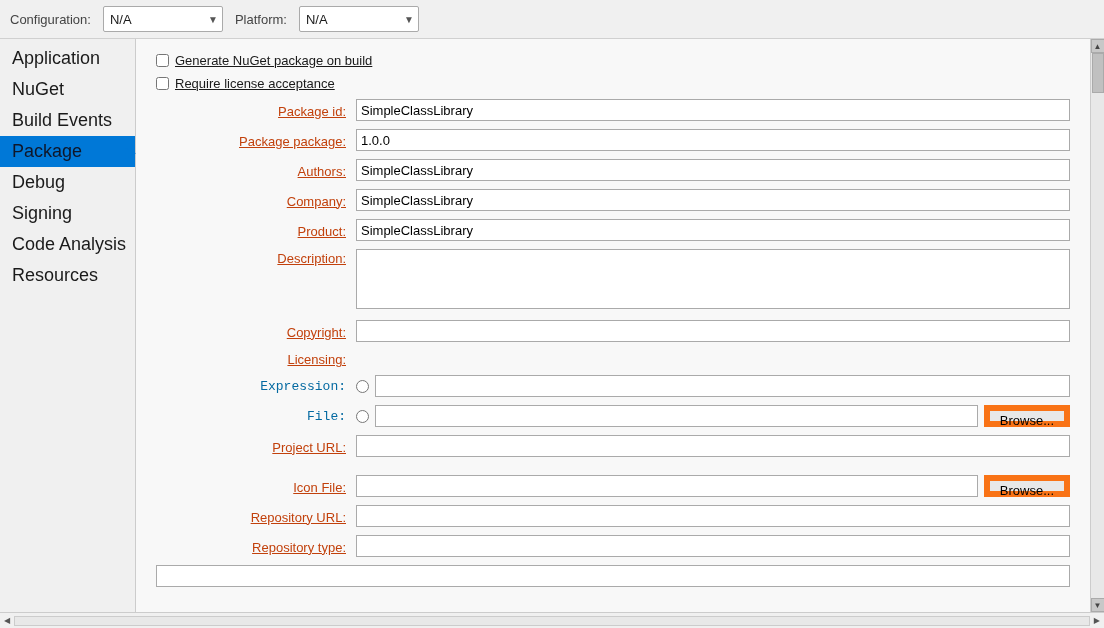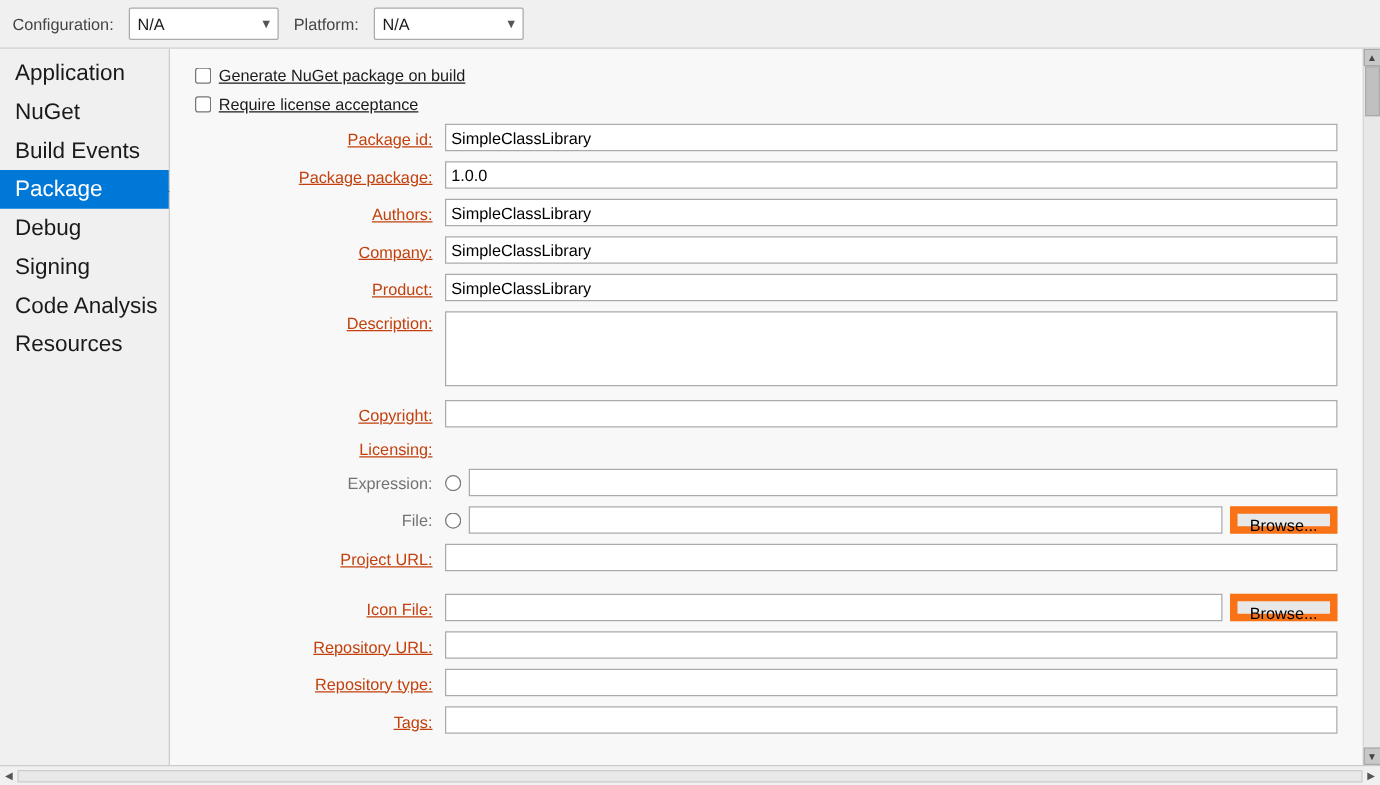--- a/index.html
+++ b/index.html
@@ -61,21 +61,21 @@
     }
     .sidebar-item {
       padding: 5px 12px;
       cursor: pointer;
       color: #1a1a1a;
       font-size: 18px;
       white-space: nowrap;
     }
     .sidebar-item.active {
       background: #0078d7;
-      color: #ffffff;
+      color: #0f172a;
       position: relative;
     }
     .sidebar-item.active::after {
       content: '▶';
       position: absolute;
       right: -1px;
       top: 50%;
       transform: translateY(-50%);
       color: #0078d7;
       font-size: 14px;
@@ -175,21 +175,22 @@
     .radio-row {
       display: flex;
       align-items: center;
       margin-bottom: 8px;
     }
     .radio-label-col {
       width: 200px;
       text-align: right;
       padding-right: 10px;
       flex-shrink: 0;
-      color: #737373;
+      color: #0369a1;
+      font-family: Liberation Mono, monospace;
     }
     .radio-input-col {
       flex: 1;
       display: flex;
       align-items: center;
       gap: 6px;
     }
     .file-row {
       display: flex;
       align-items: center;
@@ -427,23 +428,20 @@
     <div class="form-row">
       <div class="label-col">
         <span>Repository type:</span>
       </div>
       <div class="input-col">
         <input type="text" class="text-input" style="">
       </div>
     </div>
 
     <div class="form-row">
-      <div class="label-col">
-        <span>Tags:</span>
-      </div>
       <div class="input-col">
         <input type="text" class="text-input" style="">
       </div>
     </div>
 
   </div>
 
   <div class="scrollbar-right">
     <div class="scroll-btn">▲</div>
     <div class="scroll-track">

